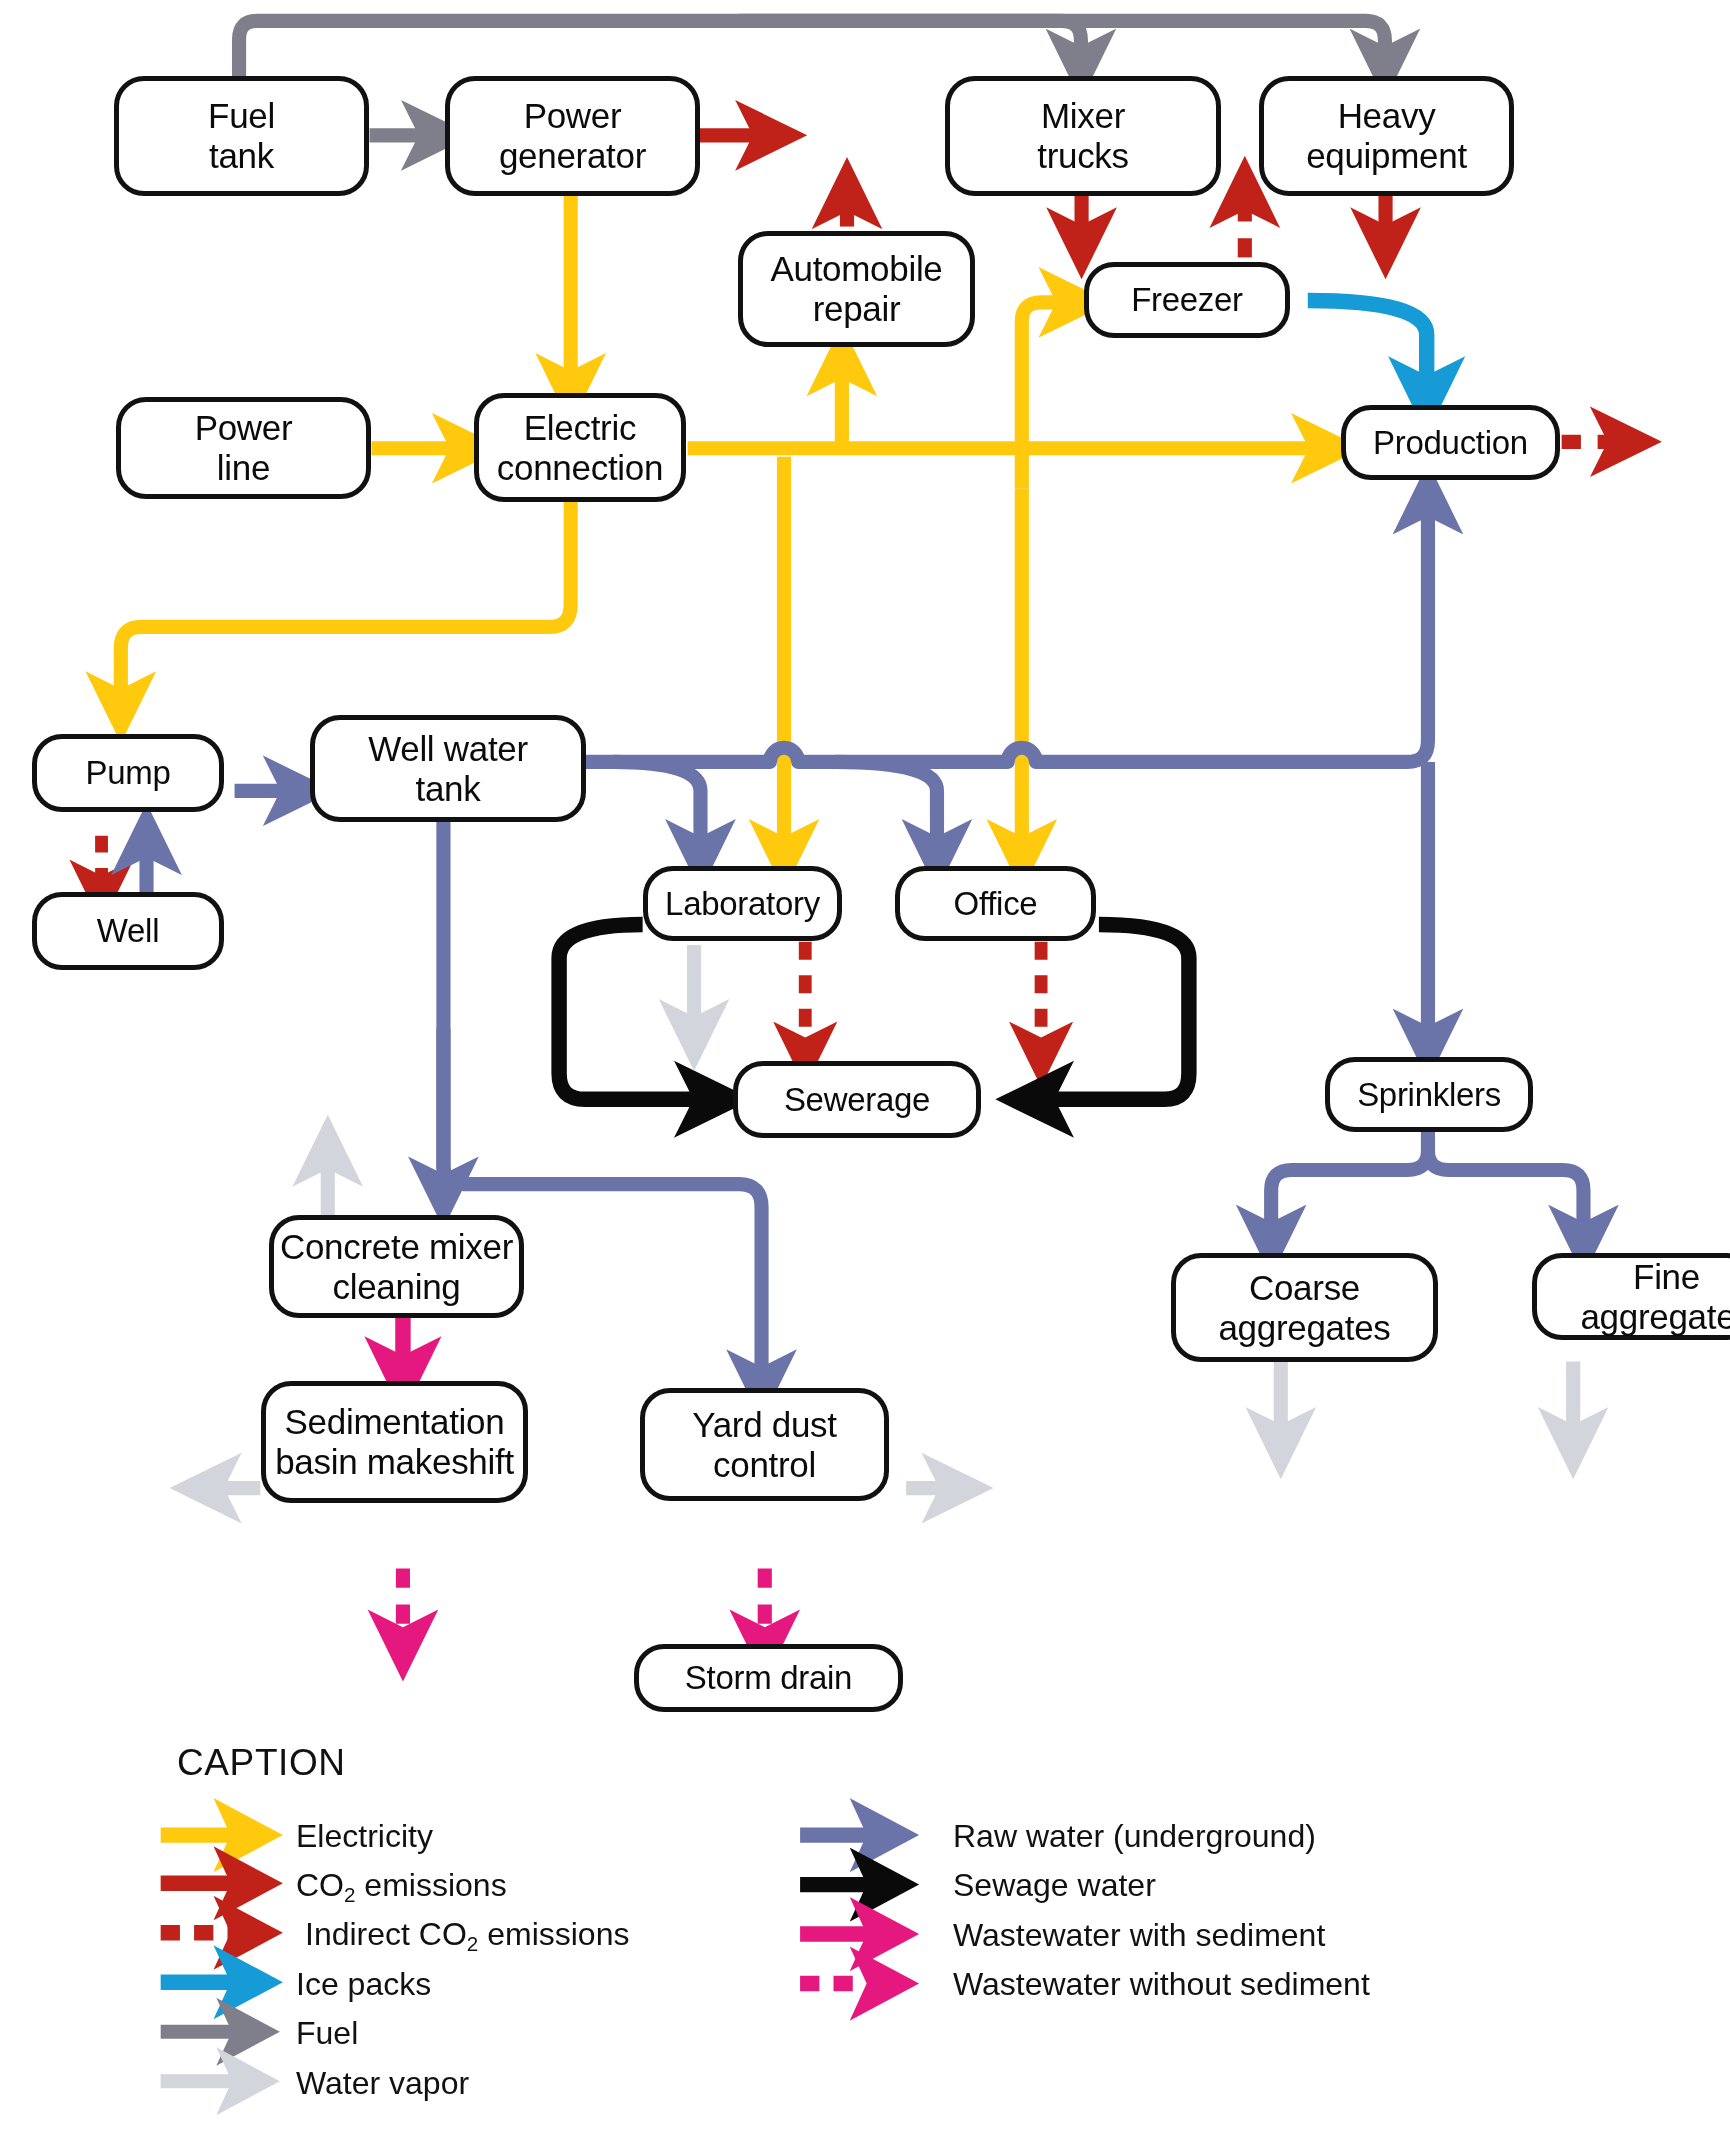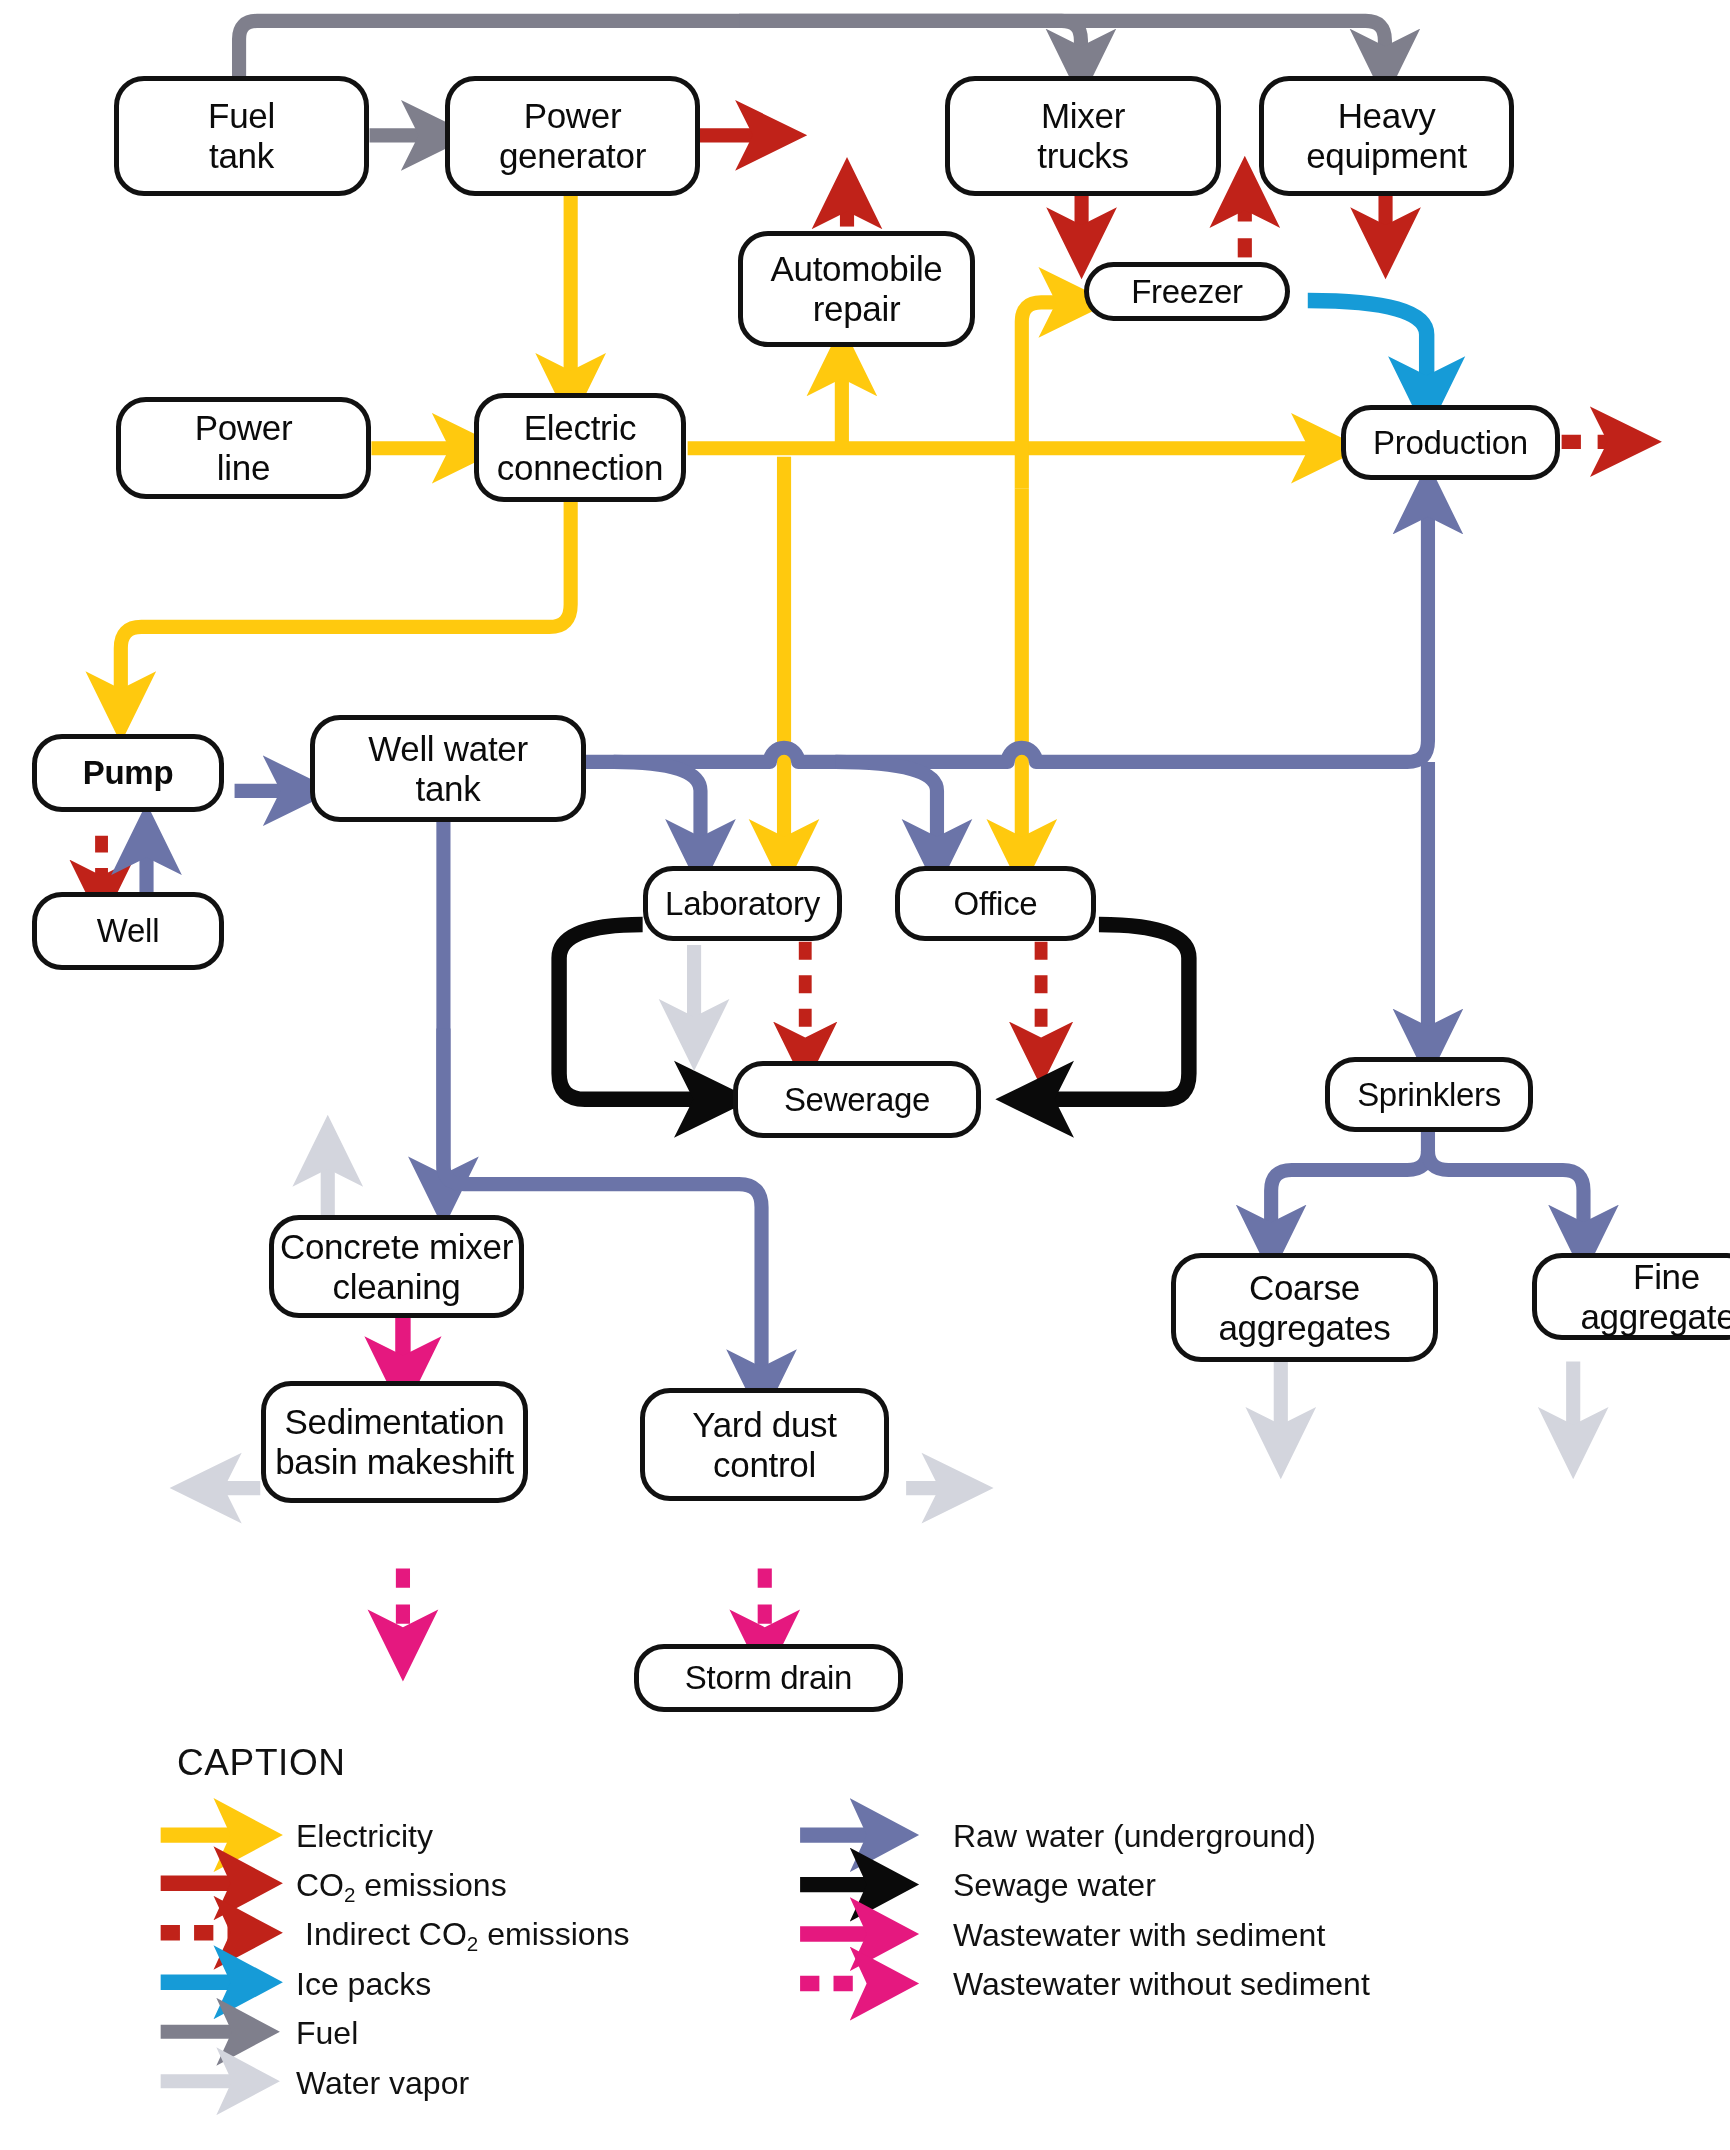--- a/index.html
+++ b/index.html
@@ -191,29 +191,29 @@
   <div class="nodebox" style="left:114px;top:76px;width:255px;height:120px;">Fuel<br>tank</div>
 
   <div class="nodebox" style="left:445px;top:76px;width:255px;height:120px;">Power<br>generator</div>
 
   <div class="nodebox" style="left:945px;top:76px;width:276px;height:120px;">Mixer<br>trucks</div>
 
   <div class="nodebox" style="left:1259px;top:76px;width:255px;height:120px;">Heavy<br>equipment</div>
 
   <div class="nodebox" style="left:738px;top:231px;width:237px;height:116px;">Automobile<br>repair</div>
 
-  <div class="nodebox small" style="left:1084px;top:262px;width:206px;height:59px;">Freezer</div>
+  <div class="nodebox small" style="left:1084px;top:262px;width:206px;height:76px;">Freezer</div>
 
   <div class="nodebox" style="left:116px;top:397px;width:255px;height:102px;">Power<br>line</div>
 
   <div class="nodebox" style="left:474px;top:393px;width:212px;height:109px;">Electric<br>connection</div>
 
   <div class="nodebox small" style="left:1341px;top:405px;width:219px;height:75px;">Production</div>
 
-  <div class="nodebox small" style="left:32px;top:734px;width:192px;height:78px;font-weight:bold;">Pump</div>
+  <div class="nodebox small" style="left:32px;top:734px;width:192px;height:78px;">Pump</div>
 
   <div class="nodebox small" style="left:32px;top:892px;width:192px;height:78px;">Well</div>
 
   <div class="nodebox" style="left:310px;top:715px;width:276px;height:107px;">Well water<br>tank</div>
 
   <div class="nodebox small" style="left:643px;top:866px;width:199px;height:75px;text-align:center;">Laboratory</div>
 
   <div class="nodebox small" style="left:895px;top:866px;width:201px;height:75px;">Office</div>
 
   <div class="nodebox small" style="left:733px;top:1061px;width:248px;height:77px;">Sewerage</div>

